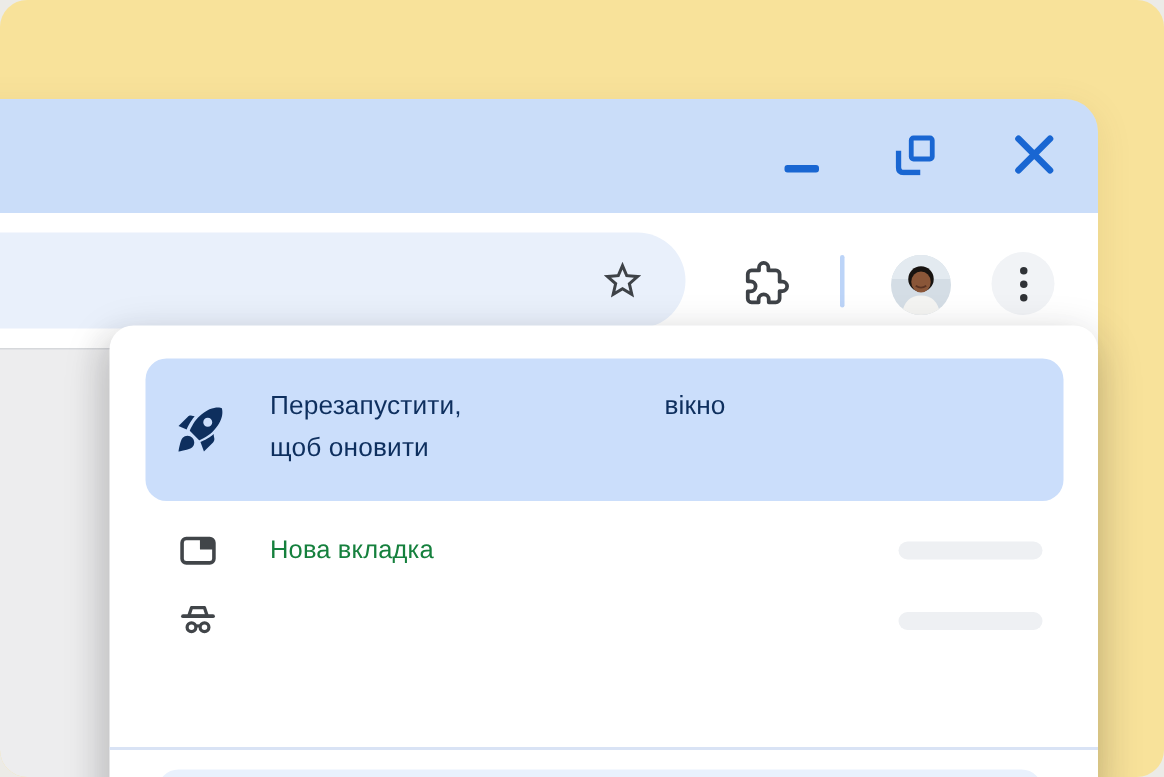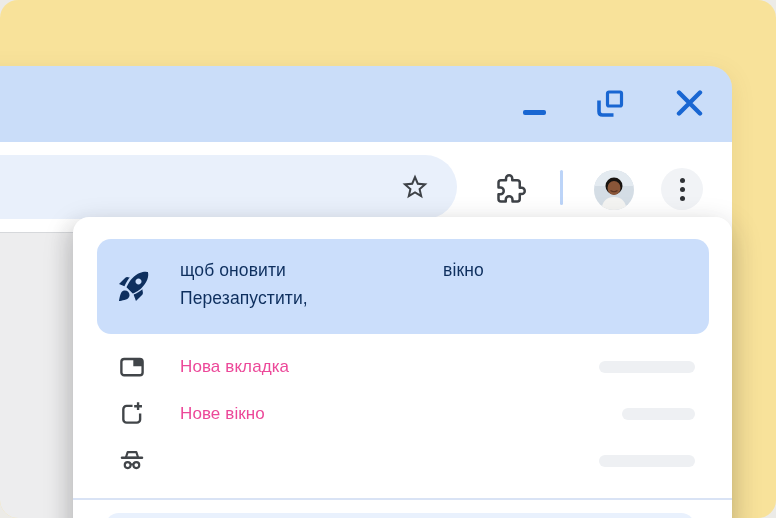--- a/index.html
+++ b/index.html
@@ -31,21 +31,21 @@
       box-shadow:0 10px 30px rgba(32,33,36,.22),-8px 6px 18px rgba(32,33,36,.08);}
   .update-banner{position:absolute;left:24px;top:22px;width:612px;height:95px;border-radius:14px;background:#CBDEFB;}
   .rocket{position:absolute;left:19px;top:29px;width:36px;height:36px;}
   .banner-col{position:absolute;top:17px;font-size:17.5px;line-height:28px;color:#0E2F5E;letter-spacing:.1px;}
   .banner-col.c1{left:83px;}
   .banner-col.c2{left:346px;}
 
   .menu-list{position:absolute;left:0;top:126px;width:659px;}
   .menu-item{position:relative;height:47px;}
   .mi-icon{position:absolute;left:46px;top:50%;transform:translateY(-50%);width:26px;height:26px;}
-  .mi-label{position:absolute;left:107px;top:50%;transform:translateY(-50%);font-size:17px;color:#ec4899;letter-spacing:.1px;white-space:nowrap;}
+  .mi-label{position:absolute;left:107px;top:50%;transform:translateY(-50%);font-size:17px;color:#15803d;letter-spacing:.1px;white-space:nowrap;}
   .mi-bar{position:absolute;top:50%;transform:translateY(-50%);right:37px;height:12px;border-radius:6px;background:#EEF0F3;}
   .bar-w1{width:96px;}
   .bar-w2{width:73px;}
 
   .menu-divider{position:absolute;left:0;top:281px;width:659px;height:2px;background:#D9E3F5;}
   .next-section{position:absolute;left:32px;top:296px;width:590px;height:40px;border-radius:14px;background:#E9F1FD;}
 
   svg{display:block;}
 </style>
 </head>
@@ -109,51 +109,41 @@
 
   <div class="menu-panel">
 
     <div class="update-banner">
       <div class="rocket">
         <svg width="36" height="36" viewBox="0 0 24 24">
           <path fill="#0E2F5E" d="M9.19 6.35c-2.04 2.29-3.44 5.58-3.57 5.89L2 10.69l4.05-4.05c.47-.47 1.15-.68 1.81-.55l1.33.26zM11.17 17s3.74-1.55 5.89-3.7c5.4-5.4 4.5-9.62 4.21-10.57-.95-.3-5.17-1.19-10.57 4.21C8.55 9.09 7 12.83 7 12.83L11.17 17zm6.48-2.82c-2.29 2.04-5.58 3.44-5.89 3.57L13.31 22l4.05-4.05c.47-.47.68-1.15.55-1.81l-.26-1.33zM9 18c0 .83-.34 1.58-.88 2.12C6.94 21.3 2 22 2 22s.7-4.94 1.88-6.12C4.42 15.34 5.17 15 6 15c1.66 0 3 1.34 3 3zm4-9c0-1.1.9-2 2-2s2 .9 2 2-.9 2-2 2-2-.9-2-2z"></path>
         </svg>
       </div>
       <div class="banner-col c1">
+        <div>Перезапустити,</div>
         <div>щоб оновити</div>
-        <div>Перезапустити,</div>
       </div>
       <div class="banner-col c2">
         <div>вікно</div>
       </div>
     </div>
 
     <div class="menu-list">
 
       <div class="menu-item">
         <span class="mi-icon">
           <svg width="26" height="26" viewBox="0 0 24 24">
             <rect x="2.2" y="4.6" width="19.6" height="15" rx="2.6" fill="none" stroke="#414549" stroke-width="2.2"></rect>
             <path d="M13.2 4.6 h6 a2.6 2.6 0 0 1 2.6 2.6 v4.2 h-8.6 z" fill="#414549"></path>
           </svg>
         </span>
         <span class="mi-label">Нова вкладка</span>
         <span class="mi-bar bar-w1"></span>
       </div>
 
-      <div class="menu-item">
-        <span class="mi-icon">
-          <svg width="26" height="26" viewBox="0 0 24 24">
-            <path d="M12.5 4.5 H7 a3 3 0 0 0 -3 3 v9.5 a3 3 0 0 0 3 3 h9.5 a3 3 0 0 0 3 -3 V11.5" fill="none" stroke="#414549" stroke-width="2.2"></path>
-            <path d="M17.6 1.2 v7.2 M14 4.8 h7.2" stroke="#414549" stroke-width="2.2" fill="none"></path>
-          </svg>
-        </span>
-        <span class="mi-label">Нове вікно</span>
-        <span class="mi-bar bar-w2"></span>
-      </div>
 
       <div class="menu-item">
         <span class="mi-icon">
           <svg width="26" height="26" viewBox="0 0 24 24">
             <path d="M8 3.8 L16 3.8 L17.7 9 L6.3 9 Z" fill="none" stroke="#414549" stroke-width="2" stroke-linejoin="round"></path>
             <line x1="2.8" y1="9" x2="21.2" y2="9" stroke="#414549" stroke-width="2.4" stroke-linecap="round"></line>
             <circle cx="8" cy="15.8" r="2.7" fill="none" stroke="#414549" stroke-width="2"></circle>
             <circle cx="16" cy="15.8" r="2.7" fill="none" stroke="#414549" stroke-width="2"></circle>
             <path d="M10.7 15.4 Q12 14.5 13.3 15.4" fill="none" stroke="#414549" stroke-width="1.8"></path>
           </svg>

